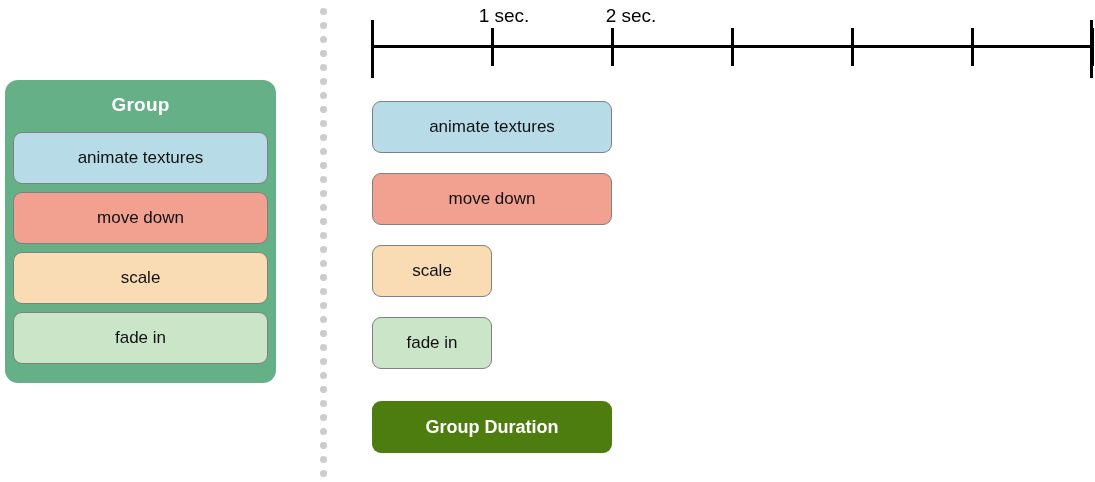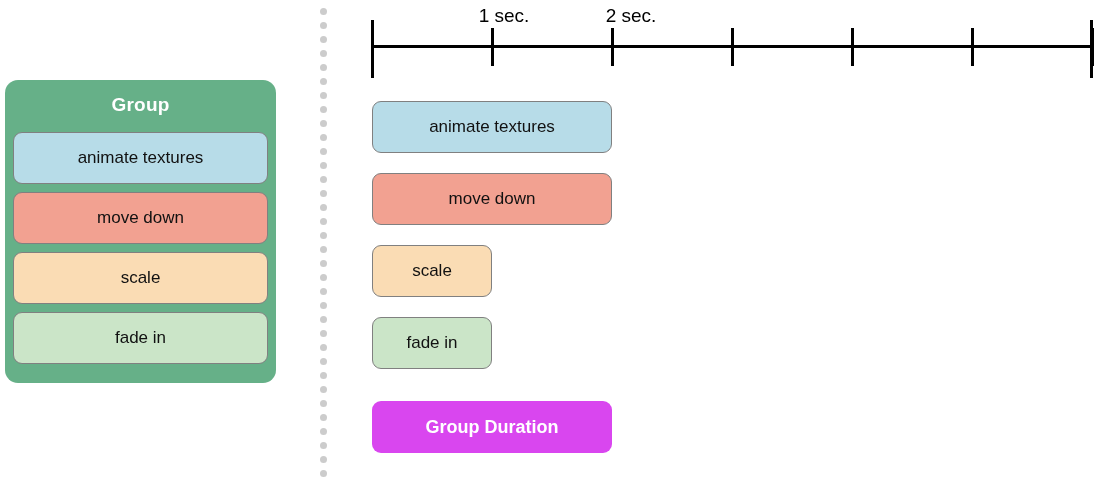--- a/index.html
+++ b/index.html
@@ -212,16 +212,16 @@
     </div>
     <div class="timeline-bar" style="left: 372px; top: 173px; width: 240px; background: rgb(242, 161, 145);">
       <span>move down</span>
     </div>
     <div class="timeline-bar" style="left: 372px; top: 245px; width: 120px; background: rgb(250, 220, 180);">
       <span>scale</span>
     </div>
     <div class="timeline-bar" style="left: 372px; top: 317px; width: 120px; background: rgb(203, 229, 200);">
       <span>fade in</span>
     </div>
-    <div class="timeline-bar summary" style="left: 372px; top: 401px; width: 240px; background: #d946ef;">
+    <div class="timeline-bar summary" style="left: 372px; top: 401px; width: 240px; background: #4d7c0f;">
       <span>Group Duration</span>
     </div>
   </div>
 
 </body></html>

